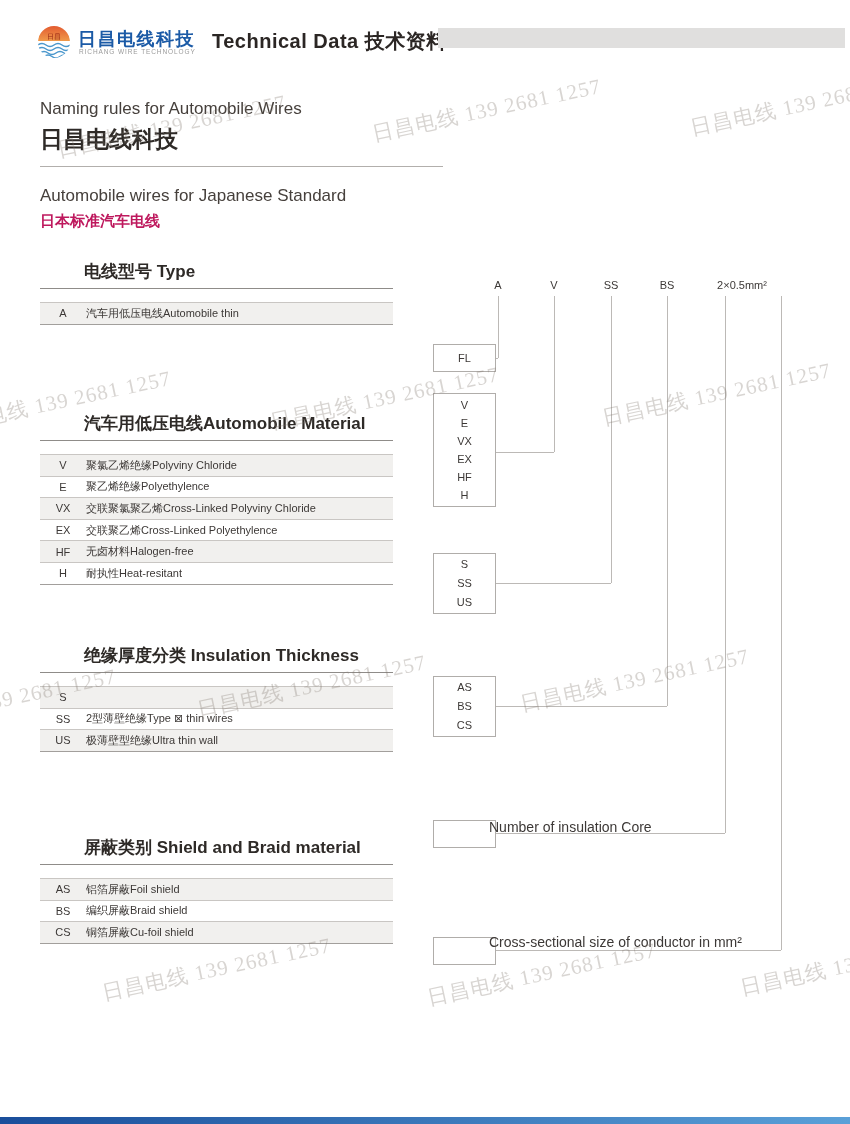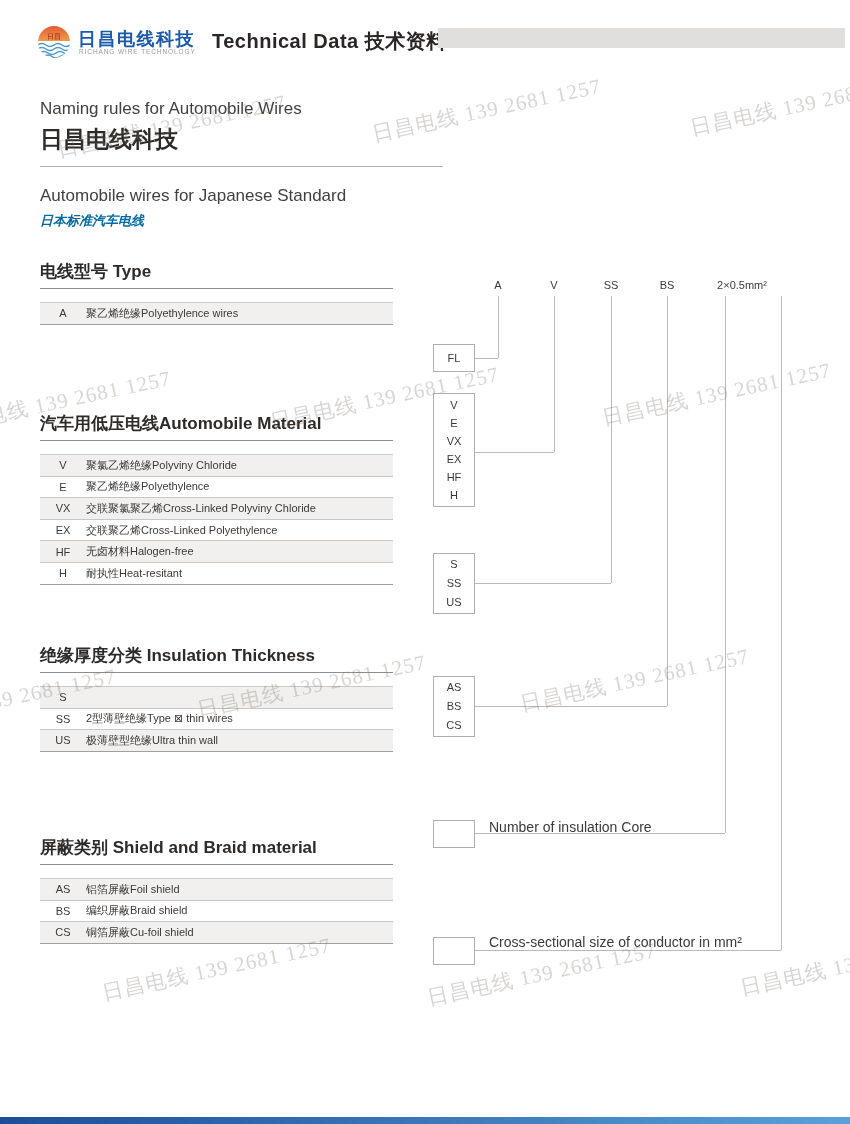--- a/index.html
+++ b/index.html
@@ -10,38 +10,38 @@
   
   .logo-icon { position:absolute; left:36px; top:24px; }
   .logo-name { position:absolute; left:78px; top:27px; font-size:18px; font-weight:bold; color:#1b5aa6; letter-spacing:1.5px; }
   .logo-sub  { position:absolute; left:79px; top:48px; font-size:6.5px; color:#9a9a9a; letter-spacing:0.9px; }
   .doc-title { position:absolute; left:212px; top:28px; font-size:20px; font-weight:700; color:#2b2624; letter-spacing:0.5px; }
   .header-bar { position:absolute; left:438px; top:28px; width:407px; height:20px; background:#e0dfde; }
 
   
   .t-en  { position:absolute; left:40px; font-size:17px; color:#46403c; }
   .t-zh1 { position:absolute; left:40px; top:124px; font-size:23px; font-weight:bold; color:#2e2a27; }
-  .t-zh2 { position:absolute; left:40px; top:212px; font-size:13px; font-weight:bold; color:#0369a1;font-style:italic; }
+  .t-zh2 { position:absolute; left:40px; top:212px; font-size:15px; font-weight:bold; color:#be185d; }
   .hr1 { position:absolute; left:40px; top:166px; width:403px; height:1px; background:#b2afac; }
 
   
   .tbl { position:absolute; left:40px; width:353px; }
-  .tbl h3 { font-size:17px; font-weight:bold; color:#2e2a27; line-height:20px; height:20px; white-space:nowrap; }
+  .tbl h3 { font-size:17px; font-weight:bold; color:#2e2a27; line-height:20px; height:20px; white-space:nowrap;margin-left:44px; }
   .tbl .ul { height:1px; background:#8f8c89; margin-top:6px; }
   .tbl .rows { margin-top:13px; border-bottom:1px solid #a29f9c; }
   .row { display:flex; align-items:center; height:21.6px; border-top:1px solid #c9c6c3; font-size:11px; color:#3c3836; }
   .row.odd { background:#f1f0ee; }
   .row .code { width:46px; text-align:center; flex:none; }
   .row .desc { flex:1; white-space:nowrap; }
 
   
   .dlabel { position:absolute; transform:translateX(-50%); font-size:11px; color:#3c3836; white-space:nowrap; }
   .vline { position:absolute; width:1px; background:#bcb9b6; }
   .hline { position:absolute; height:1px; background:#bcb9b6; }
-  .dbox { position:absolute; left:433px; width:42px; border:1px solid #b0adaa; background:#fff;
+  .dbox { position:absolute; left:433px; width:63px; border:1px solid #b0adaa; background:#fff;
           display:flex; flex-direction:column; align-items:center; justify-content:center; font-size:11px; color:#3c3836; }
   .dbox span { display:block; text-align:center; }
   .dbox.multi6 span { line-height:18px; }
   .dbox.multi3 span { line-height:19px; }
   .callout { position:absolute; left:489px; font-size:14px; color:#3c3836; white-space:nowrap; }
 
   
   .wm { position:absolute; font-family:"Liberation Serif","DejaVu Serif",serif; font-size:21px;
         color:rgba(125,115,105,0.30); transform:rotate(-12deg); white-space:nowrap;
         letter-spacing:1px; pointer-events:none; z-index:3; }
@@ -98,21 +98,21 @@
   <div class="hr1"></div>
   <div class="t-en" style="top:186px">Automobile wires for Japanese Standard</div>
   <div class="t-zh2">日本标准汽车电线</div>
 
   <section class="tbl" style="top:262px">
     <h3>电线型号 Type</h3>
     <div class="ul"></div>
     <div class="rows">
       <div class="row odd">
         <span class="code">A</span>
-        <span class="desc">聚乙烯绝缘Polyethylence wires</span>
+        <span class="desc">汽车用低压电线Automobile thin</span>
       </div>
     </div>
   </section>
 
   <section class="tbl" style="top:414px">
     <h3>汽车用低压电线Automobile  Material</h3>
     <div class="ul"></div>
     <div class="rows">
       <div class="row odd">
         <span class="code">V</span>

